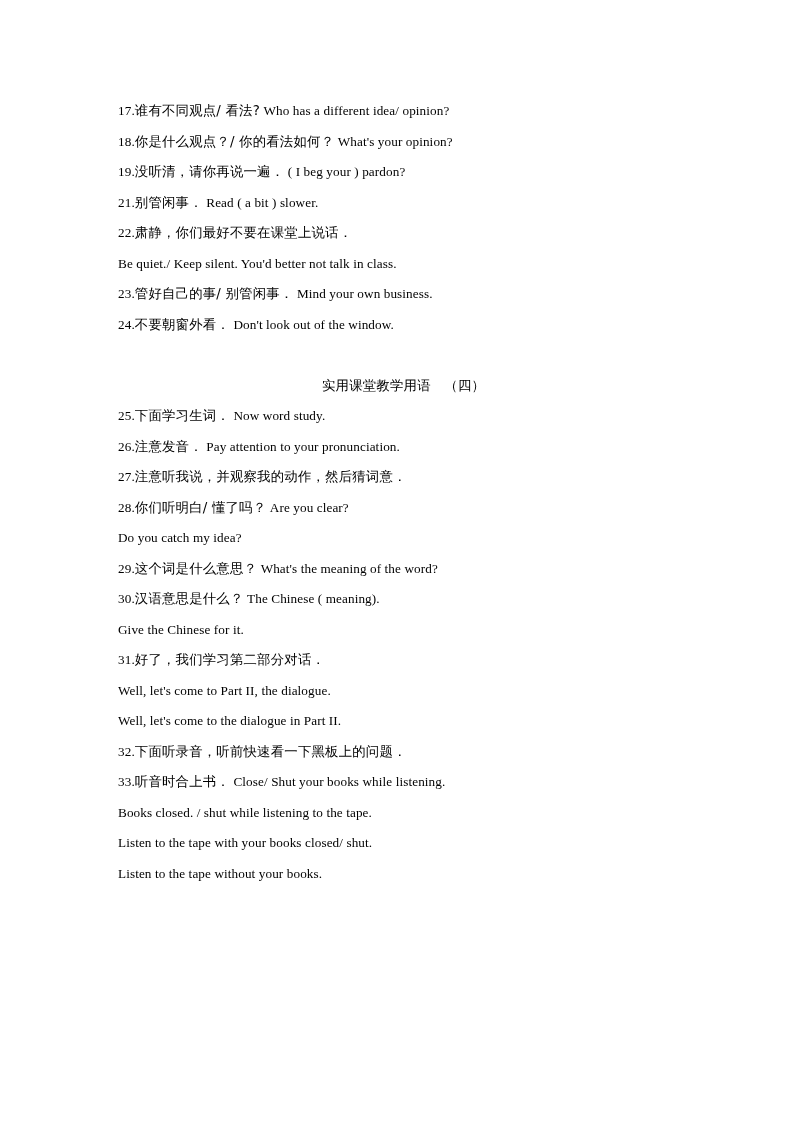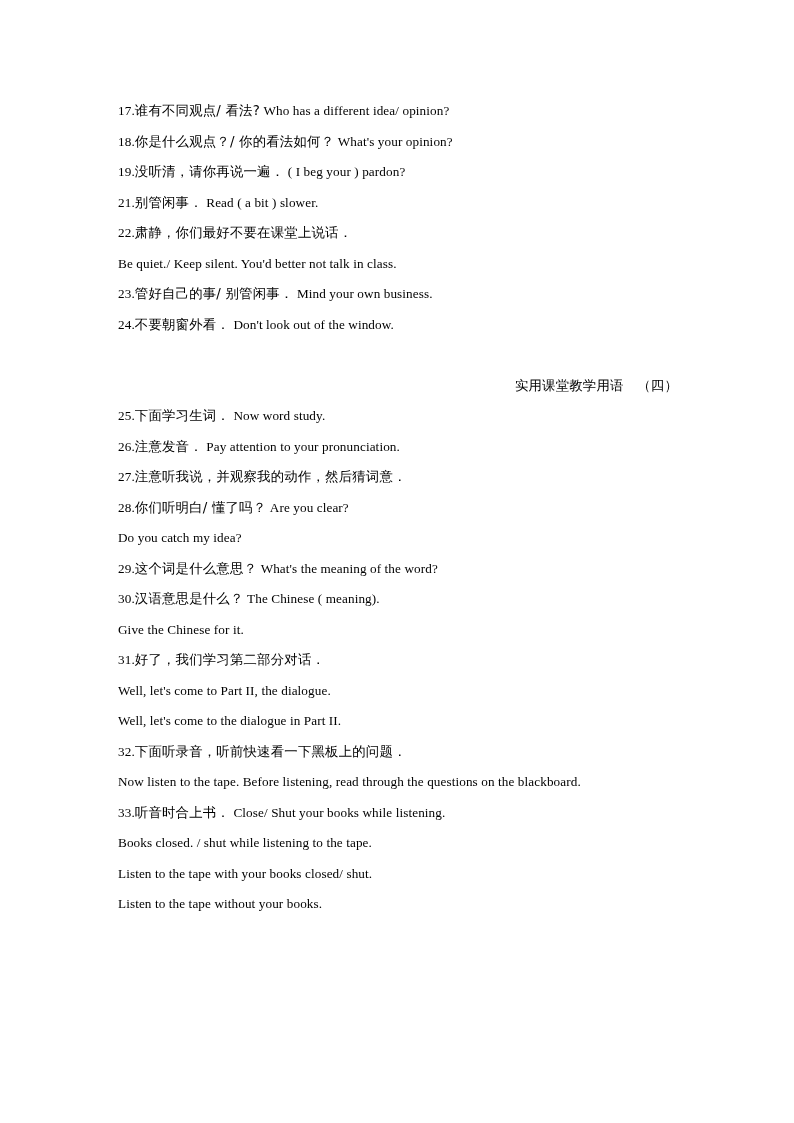--- a/index.html
+++ b/index.html
@@ -56,21 +56,20 @@
     font-size: 13.2px;
   }
   .spacer {
     height: 30.5px;
   }
   .heading {
     height: 30.5px;
     line-height: 30.5px;
     padding-left: 204px;
     white-space: nowrap;
-    text-align: right;
   }
   .heading .zh {
     font-size: 13.4px;
   }
 </style>
 </head>
 <body>
 
 <div class="page">
   <div class="content" id="body-lines">
@@ -89,19 +88,18 @@
       <div class="line cjk"><span class="num">27.</span><span class="zh">注意听我说，并观察我的动作，然后猜词意．</span></div>
       <div class="line cjk"><span class="num">28.</span><span class="zh">你们听明白/  懂了吗？</span>&nbsp;<span class="en">Are you clear?</span></div>
       <div class="line"><span class="en">Do you catch my idea?</span></div>
       <div class="line cjk"><span class="num">29.</span><span class="zh">这个词是什么意思？</span>&nbsp;<span class="en">What's the meaning of the word?</span></div>
       <div class="line cjk"><span class="num">30.</span><span class="zh">汉语意思是什么？</span>&nbsp;<span class="en">The Chinese ( meaning).</span></div>
       <div class="line"><span class="en">Give the Chinese for it.</span></div>
       <div class="line cjk"><span class="num">31.</span><span class="zh">好了，我们学习第二部分对话．</span></div>
       <div class="line"><span class="en">Well, let's come to Part II, the dialogue.</span></div>
       <div class="line"><span class="en">Well, let's come to the dialogue in Part II.</span></div>
       <div class="line cjk"><span class="num">32.</span><span class="zh">下面听录音，听前快速看一下黑板上的问题．</span></div>
-      <div class="line"><span class="en">Now listen to the tape. Before listening, read through the questions on the blackboard.</span></div>
       <div class="line cjk"><span class="num">33.</span><span class="zh">听音时合上书．</span>&nbsp;<span class="en">Close/ Shut your books while listening.</span></div>
       <div class="line"><span class="en">Books closed. / shut while listening to the tape.</span></div>
       <div class="line"><span class="en">Listen to the tape with your books closed/ shut.</span></div>
       <div class="line"><span class="en">Listen to the tape without your books.</span></div>
     </div>
 </div>
 
 </body></html>

